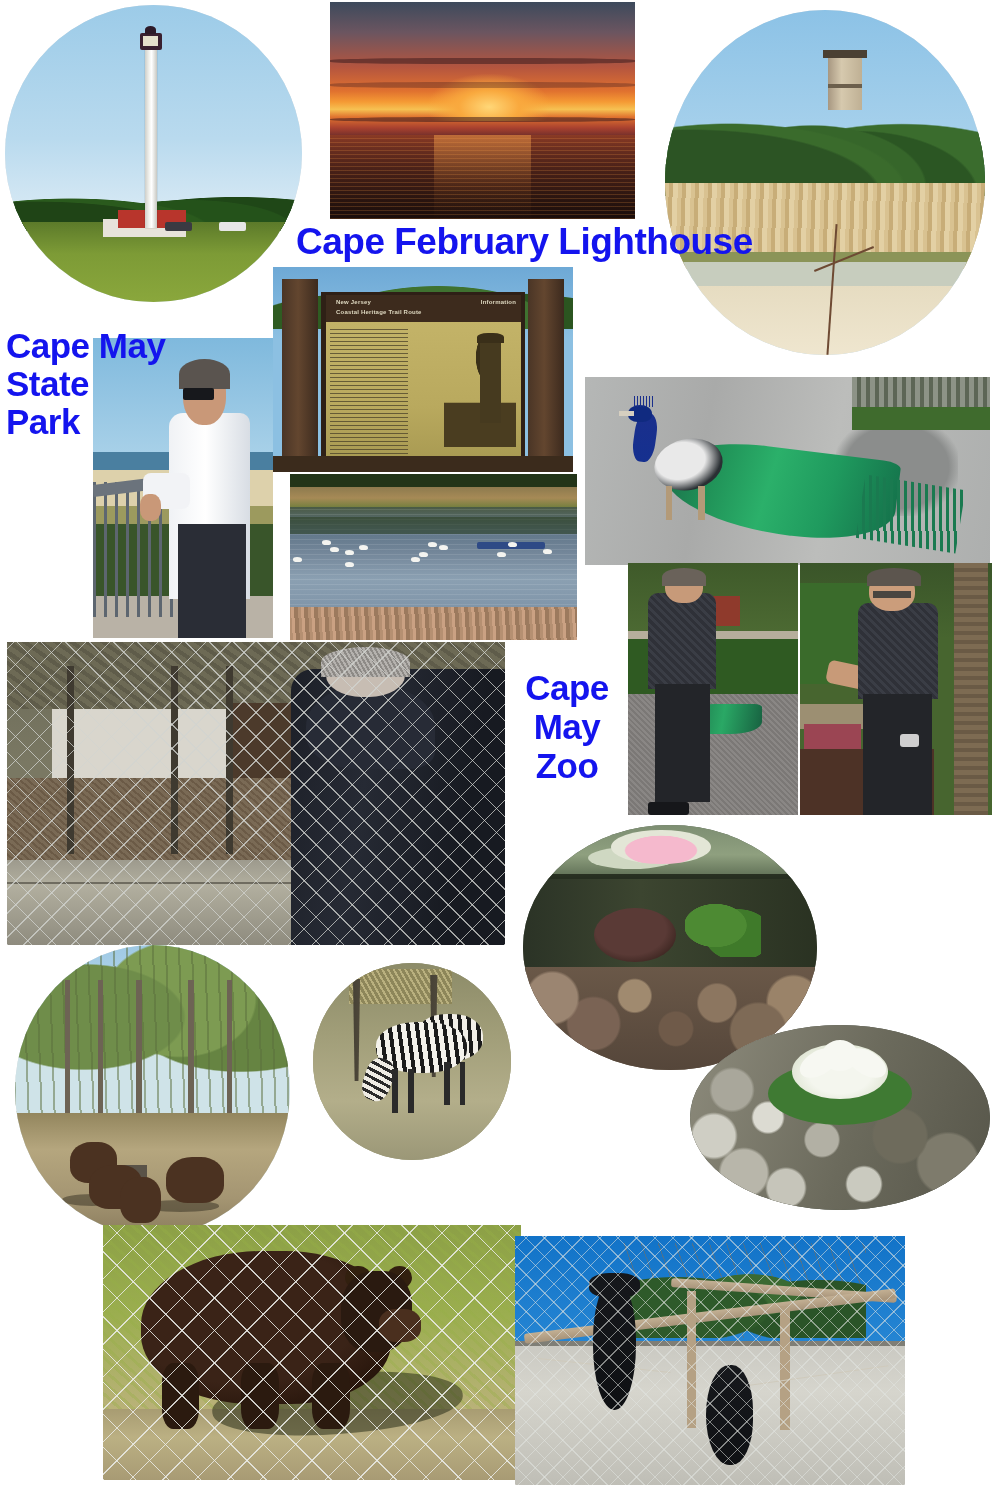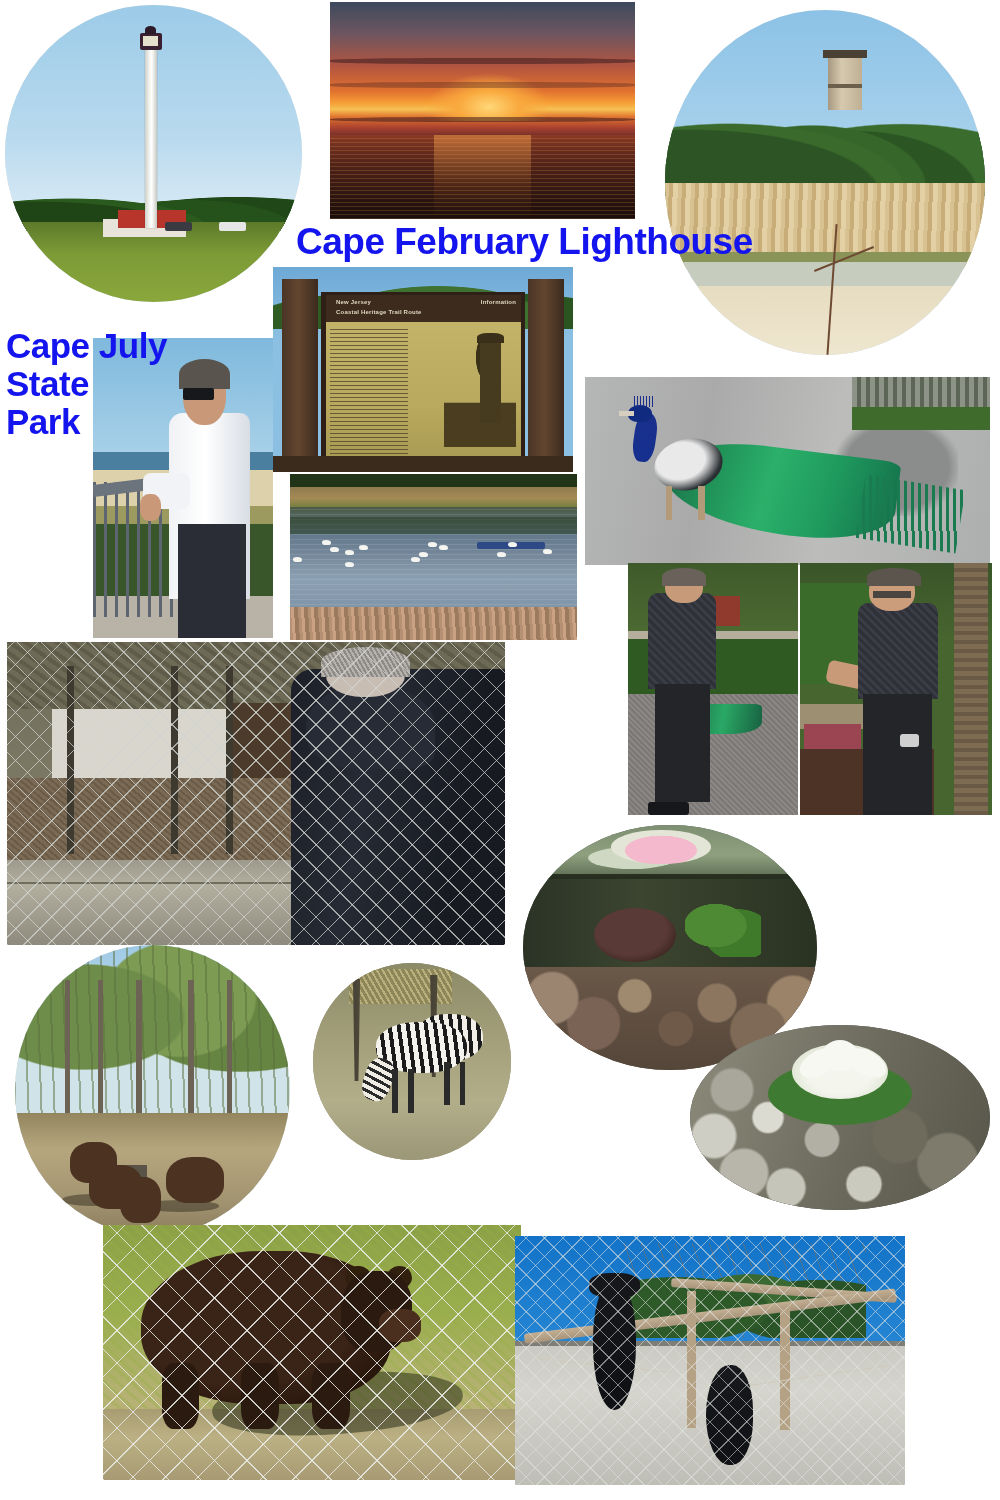--- a/index.html
+++ b/index.html
@@ -639,18 +639,19 @@
     <div class="rope" style="left:6%;top:52%;width:34%;transform:rotate(6deg)"></div>
     <div class="rope" style="left:60%;top:56%;width:36%;transform:rotate(-8deg)"></div>
     <div class="layer gib1arm"></div>
     <div class="layer gib1"></div>
     <div class="layer gib2"></div>
     <div class="layer meshm"></div>
   </div>
 
   <div class="label" id="label-lighthouse" style="color: rgb(20, 20, 238);">Cape February Lighthouse</div>
 
-  <div class="label" id="label-statepark" style="color: rgb(20, 20, 238);">Cape July
+  <div class="label" id="label-statepark" style="color: rgb(20, 20, 238);">Cape May
 State
 Park</div>
 
+  <div class="label" id="label-zoo" style="color: rgb(20, 20, 238);">Cape May Zoo</div>
 
 </div>
 
 </body></html>

